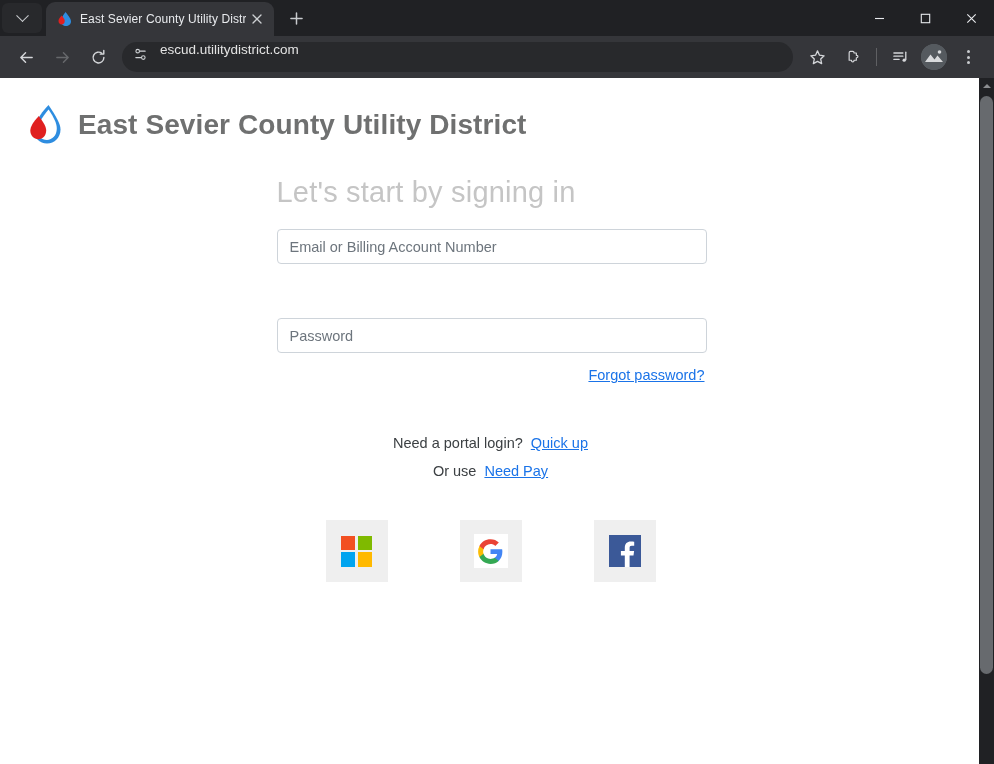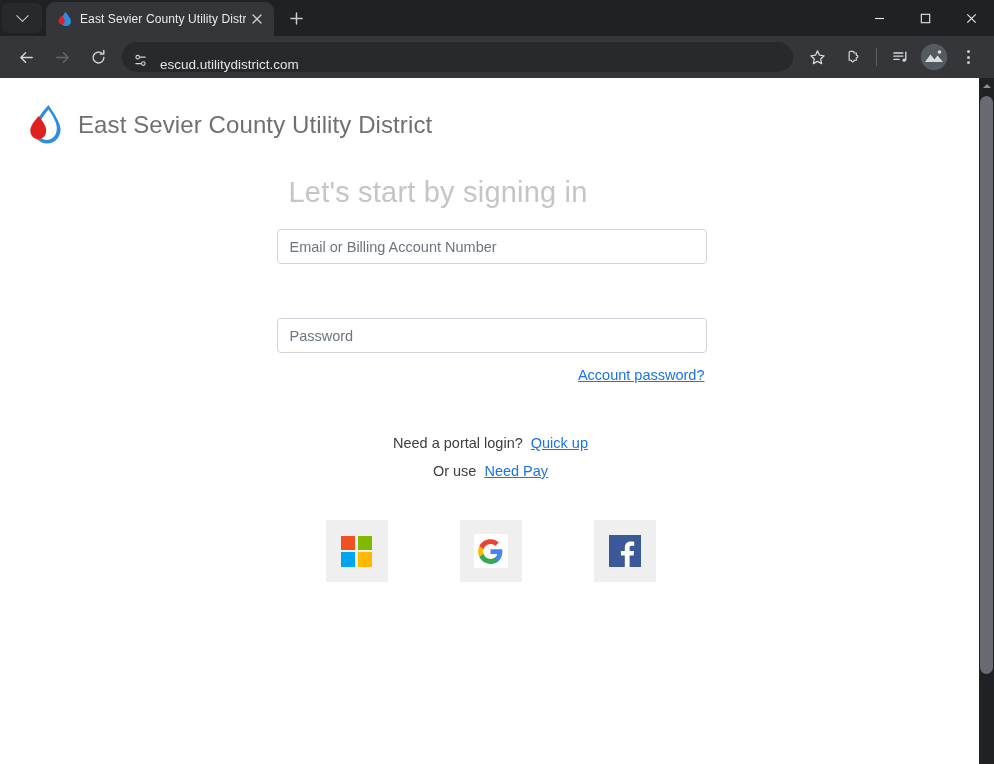--- a/index.html
+++ b/index.html
@@ -111,21 +111,21 @@
     flex: 0 0 30px;
   }
   .tb-btn.disabled { opacity: .45; cursor: default; }
 
   .omnibox {
     flex: 1;
     height: 30px;
     background: #28292c;
     border-radius: 15px;
     display: flex;
-    align-items: flex-end;
+    align-items: flex-start;
     padding: 0 12px 0 6px;
     margin: 0 6px 0 6px;
     cursor: text;
     min-width: 0;
   }
   .omni-icon {
     width: 24px; height: 24px;
     flex: 0 0 24px;
     border-radius: 50%;
     display: flex; align-items: center; justify-content: center;
@@ -218,39 +218,39 @@
     padding: 22px 0 0 27px;
     height: 72px;
   }
   .logo {
     width: 34px; height: 42px;
     position: relative;
     flex: 0 0 34px;
     margin-right: 17px;
   }
   .site-title {
-    font-size: 24px;
+    font-size: 28px;
     color: #6f7070;
-    font-weight: normal;
+    font-weight: bold;
     letter-spacing: .1px;
   }
 
   
   .form-wrap {
     width: 430px;
     margin: 0 auto;
     padding-left: 2px;
   }
   .headline {
     font-size: 29px;
     color: #c5c5c5;
     font-weight: normal;
     margin-top: 26px;
     margin-bottom: 20px;
-    margin-left: 12px;
+    margin-left: 0px;
     letter-spacing: .2px;
   }
   .field {
     width: 430px;
     height: 35px;
     border: 1px solid #ced4da;
     border-radius: 4px;
     padding: 0 12px;
     font-size: 14.5px;
     color: #0f172a;
@@ -465,21 +465,21 @@
 
       <div class="form-wrap">
 
         <h2 class="headline">Let's start by signing in</h2>
 
         <input class="field" type="text" placeholder="Email or Billing Account Number" style="">
 
         <input class="field pw" type="password" placeholder="Password" style="">
 
         <div class="forgot-row">
-          <a class="link">Account password?</a>
+          <a class="link">Forgot password?</a>
         </div>
 
 
         <div class="signup-row">
           <span>Need a portal login?</span><a class="link">Quick up</a>
         </div>
 
         <div class="quickpay-row">
           <span>Or use</span><a class="link">Need Pay</a>
         </div>

